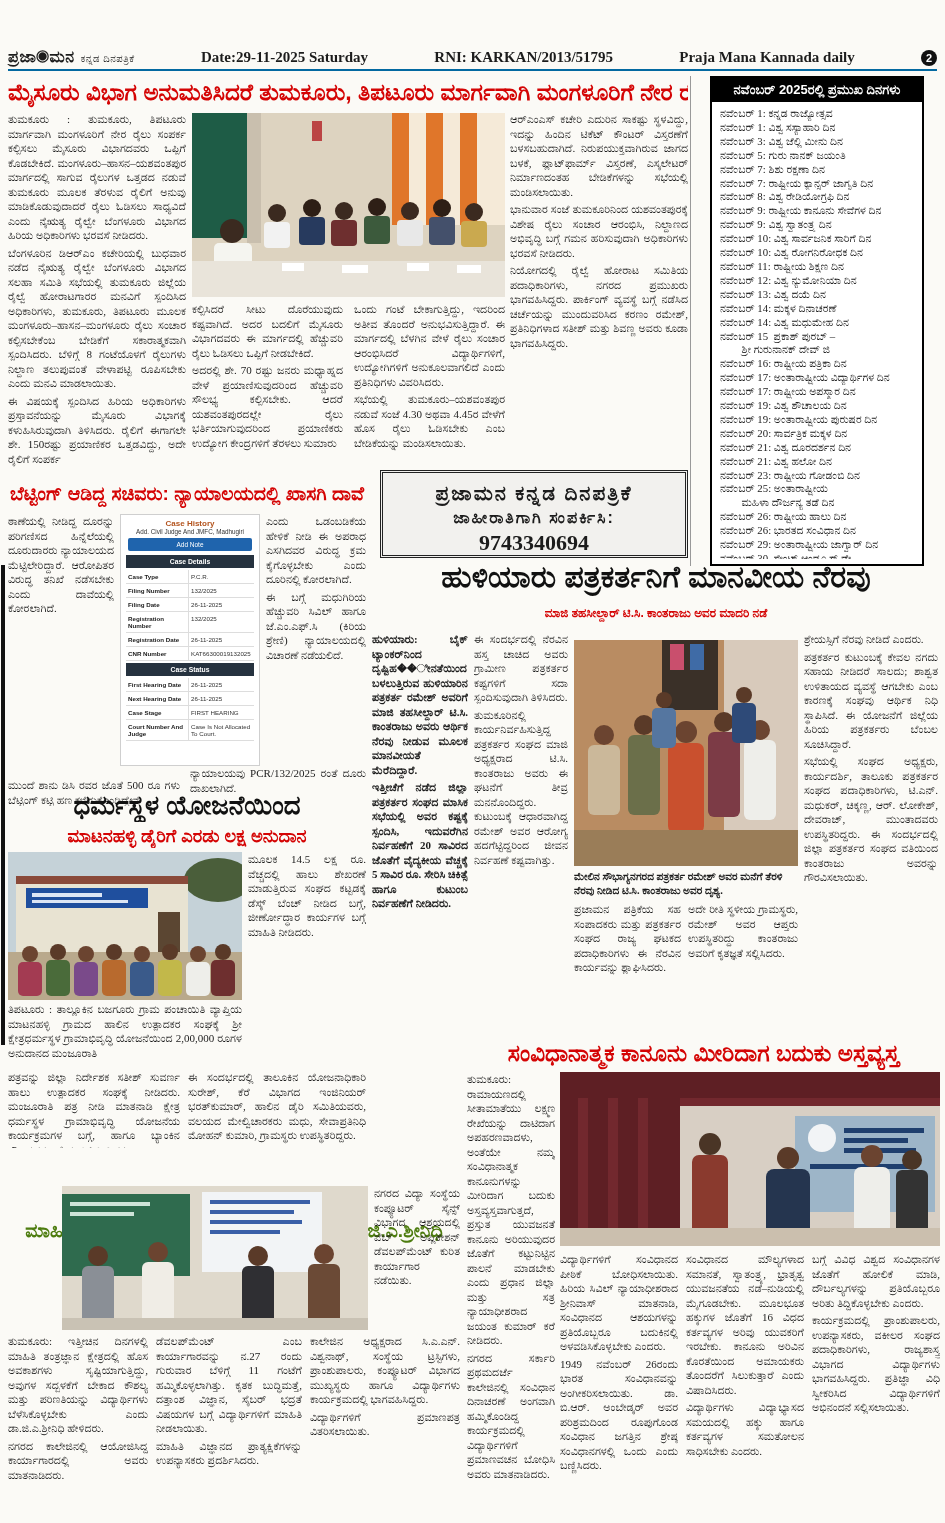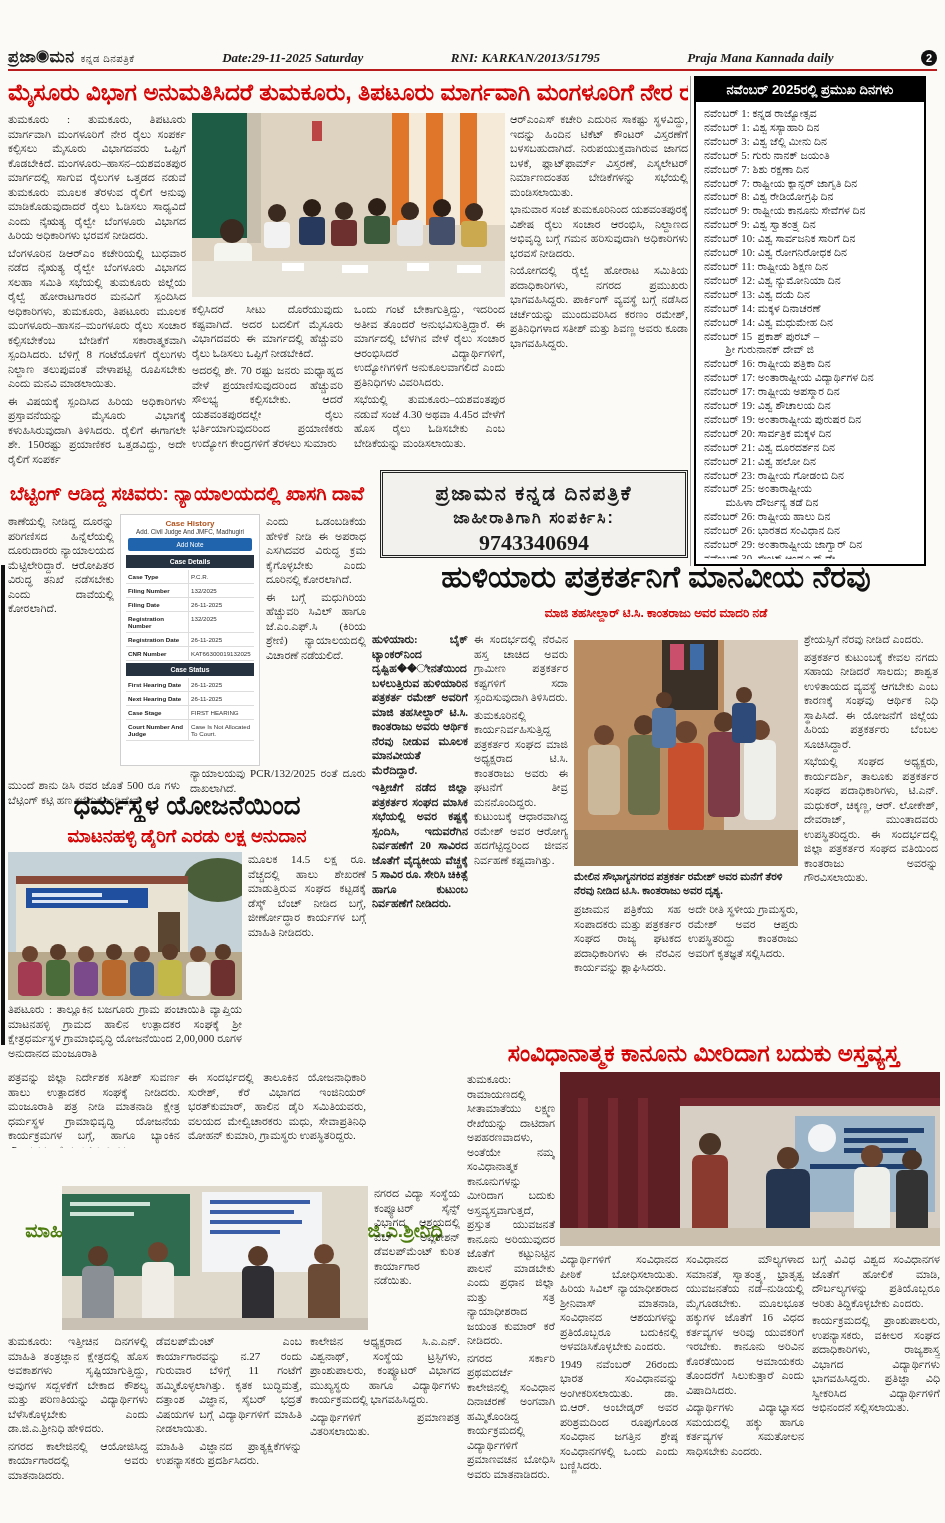--- a/index.html
+++ b/index.html
@@ -1,23 +1,23 @@
 <!DOCTYPE html>
 <html><head>
 <meta charset="utf-8">
 <style>
   html,body{margin:0;padding:0;background:#e9e7e2;}
   #page{position:relative;width:945px;height:1523px;background:#fbfaf6;margin:0 auto;overflow:hidden;
         font-family:"Liberation Serif",serif;color:#1c1c1c;}
   .abs{position:absolute;}
   
-  #hdr{display:flex;align-items:flex-end;justify-content:space-between;border-bottom:2px solid #b91c1c;padding-bottom:3px;}
+  #hdr{display:flex;align-items:flex-end;justify-content:space-between;border-bottom:2px solid #0369a1;padding-bottom:3px;}
   .mast{font-family:"Liberation Sans",sans-serif;font-weight:bold;font-size:16px;letter-spacing:.5px;}
   .mast-sub{font-size:10px;font-weight:normal;margin-left:6px;}
-  .hmeta{font-family:"Liberation Serif",serif;font-weight:bold;font-size:13px;font-style:italic;}
+  .hmeta{font-family:"Liberation Serif",serif;font-weight:bold;font-size:15px;}
   .pgnum{width:16px;height:16px;border-radius:50%;background:#111;color:#fff;font:bold 11px/16px "Liberation Sans",sans-serif;text-align:center;}
   
   .hl{font-family:"Liberation Sans",sans-serif;font-weight:bold;text-align:center;white-space:nowrap;overflow:hidden;}
   .red{color:#d40404;}
   
   #sidebar{border:2px solid #000;background:#fff;box-sizing:border-box;}
   #sidebar .sb-title{background:#000;color:#fff;font:bold 13px/20px "Liberation Sans",sans-serif;text-align:center;padding:2px 1px;white-space:nowrap;overflow:hidden;}
   #sidebar .sb-list{padding:5px 4px 0 8px;font-size:10.8px;line-height:13.9px;overflow:hidden;height:452px;}
   #sidebar .sb-list div{white-space:pre;overflow:hidden;}
   
@@ -53,21 +53,21 @@
       <span class="mast">ಪ್ರಜಾ◉ಮನ</span><span class="mast mast-sub">ಕನ್ನಡ ದಿನಪತ್ರಿಕೆ</span>
     </div>
     <div class="hmeta">Date:29-11-2025 Saturday</div>
     <div class="hmeta">RNI: KARKAN/2013/51795</div>
     <div class="hmeta">Praja Mana Kannada daily</div>
     <div class="pgnum">2</div>
   </div>
 
   <div class="abs hl red" style="left:8px;top:74px;width:680px;height:36px;font-size:23px;line-height:36px;">ಮೈಸೂರು ವಿಭಾಗ ಅನುಮತಿಸಿದರೆ ತುಮಕೂರು, ತಿಪಟೂರು ಮಾರ್ಗವಾಗಿ ಮಂಗಳೂರಿಗೆ ನೇರ ರೈಲು : ಭರವಸೆ</div>
 
-  <div id="sidebar" class="abs" style="left:694px;top:76px;width:232px;height:490px;">
+  <div id="sidebar" class="abs" style="left:710px;top:76px;width:214px;height:490px;">
     <div class="sb-title">ನವೆಂಬರ್ 2025ರಲ್ಲಿ ಪ್ರಮುಖ ದಿನಗಳು</div>
     <div class="sb-list">
 
     <div>ನವೆಂಬರ್ 1: ಕನ್ನಡ ರಾಜ್ಯೋತ್ಸವ</div>
         <div>ನವೆಂಬರ್ 1: ವಿಶ್ವ ಸಸ್ಯಾಹಾರಿ ದಿನ</div>
         <div>ನವೆಂಬರ್ 3: ವಿಶ್ವ ಜೆಲ್ಲಿ ಮೀನು ದಿನ</div>
         <div>ನವೆಂಬರ್ 5: ಗುರು ನಾನಕ್ ಜಯಂತಿ</div>
         <div>ನವೆಂಬರ್ 7: ಶಿಶು ರಕ್ಷಣಾ ದಿನ</div>
         <div>ನವೆಂಬರ್ 7: ರಾಷ್ಟ್ರೀಯ ಕ್ಯಾನ್ಸರ್ ಜಾಗೃತಿ ದಿನ</div>
         <div>ನವೆಂಬರ್ 8: ವಿಶ್ವ ರೇಡಿಯೋಗ್ರಫಿ ದಿನ</div>

